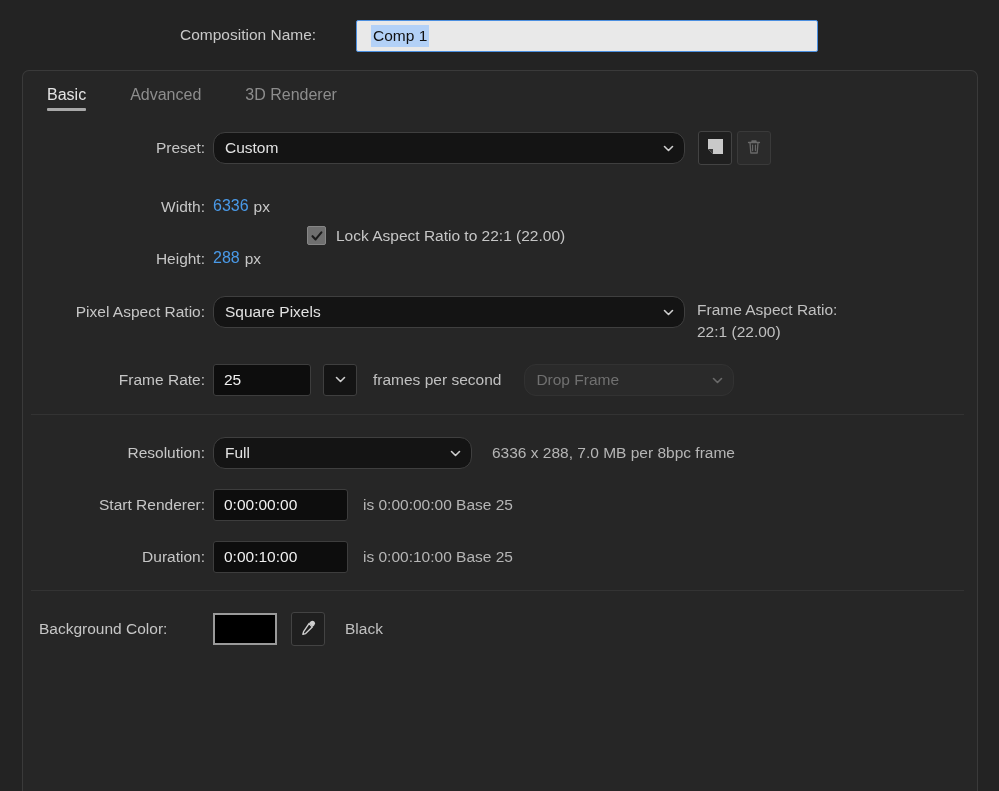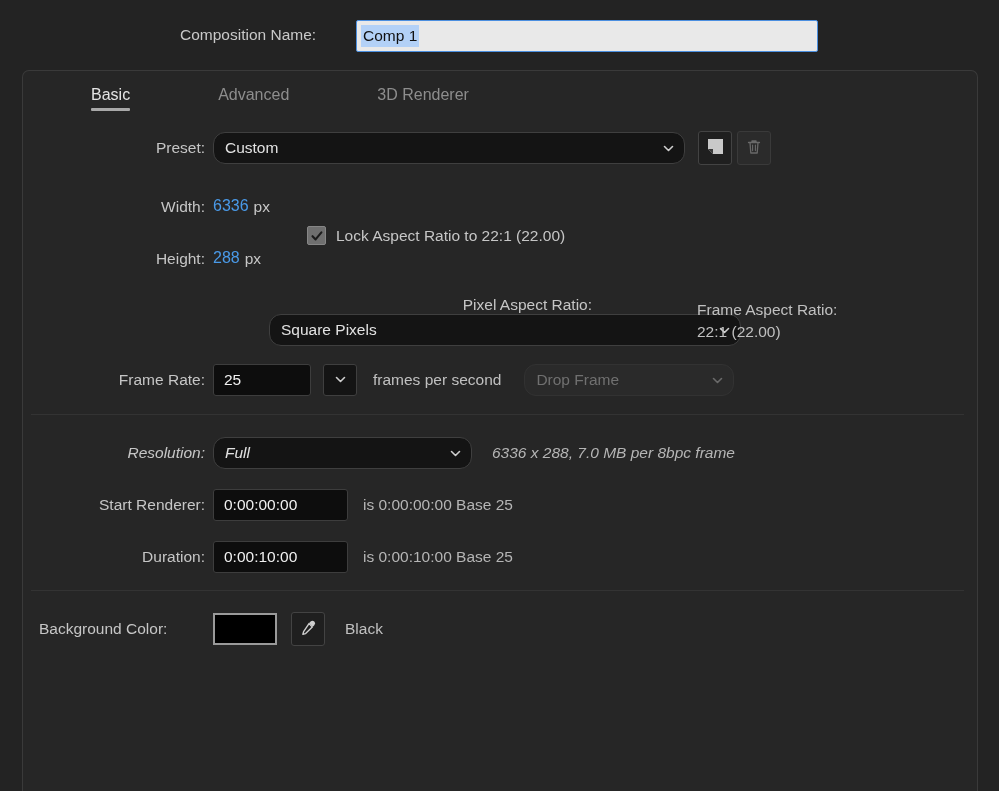--- a/index.html
+++ b/index.html
@@ -35,21 +35,21 @@
   .comp-name-field {
     position: absolute;
     left: 356px; top: 20px;
     width: 462px; height: 32px;
     background: #e9e9e9;
     border: 1.5px solid #4b8fe0;
     border-radius: 2px;
     box-sizing: border-box;
     display: flex;
     align-items: center;
-    padding-left: 4px;
+    padding-left: 14px;
     cursor: text;
   }
   .comp-name-value {
     font-size: 15.5px;
     color: #111;
     background: #b3d1f7;
     padding: 1px 2px 2px 2px;
     line-height: 1.25;
   }
 
@@ -73,21 +73,20 @@
     align-items: flex-start;
   }
   .tab {
     font-size: 16px;
     color: #8d8d8d;
     margin-right: 44px;
     padding-bottom: 7px;
     position: relative;
     cursor: pointer;
     white-space: nowrap;
-    margin-left: 44px;
   }
   .tab.active {
     color: #e4e4e4;
   }
   .tab.active::after {
     content: "";
     position: absolute;
     left: 0; right: 0; bottom: 0;
     height: 3px;
     background: #a8a8a8;
@@ -311,21 +310,21 @@
     </div>
     <span class="chk-label">Lock Aspect Ratio to 22:1 (22.00)</span>
   </div>
 
   <div class="row" style="left:0; top:178px; width:500px;">
     <div class="lbl" style="width:182px;">Height:</div>
     <span class="val-link" style="margin-left:8px;">288</span>
     <span class="unit">px</span>
   </div>
 
-  <div class="row" style="left:0; top:225px; width:956px;flex-direction:column;">
+  <div class="row" style="left:0; top:225px; width:956px;">
     <div class="lbl" style="width:182px;">Pixel Aspect Ratio:</div>
     <div class="select" style="width:472px; margin-left:8px;">
       <span>Square Pixels</span>
       <span class="chev">
         <svg width="13" height="13" viewBox="0 0 13 13">
             <path d="M2.5 4.5 L6.5 8.5 L10.5 4.5" fill="none" stroke="#cfcfcf" stroke-width="1.6" stroke-linecap="round" stroke-linejoin="round"></path>
           </svg>
       </span>
     </div>
   </div>
@@ -353,21 +352,21 @@
       <span class="chev">
         <svg width="13" height="13" viewBox="0 0 13 13">
             <path d="M2.5 4.5 L6.5 8.5 L10.5 4.5" fill="none" stroke="#6a6a6a" stroke-width="1.6" stroke-linecap="round" stroke-linejoin="round"></path>
           </svg>
       </span>
     </div>
   </div>
 
   <div class="divider" style="left:8px; top:343px; width:933px;"></div>
 
-  <div class="row" style="left:0; top:366px; width:956px;font-style:italic;">
+  <div class="row" style="left:0; top:366px; width:956px;">
     <div class="lbl" style="width:182px;">Resolution:</div>
     <div class="select" style="width:259px; margin-left:8px;">
       <span>Full</span>
       <span class="chev">
         <svg width="13" height="13" viewBox="0 0 13 13">
             <path d="M2.5 4.5 L6.5 8.5 L10.5 4.5" fill="none" stroke="#cfcfcf" stroke-width="1.6" stroke-linecap="round" stroke-linejoin="round"></path>
           </svg>
       </span>
     </div>
     <span class="info-dim" style="margin-left:20px;">6336 x 288, 7.0 MB per 8bpc frame</span>

